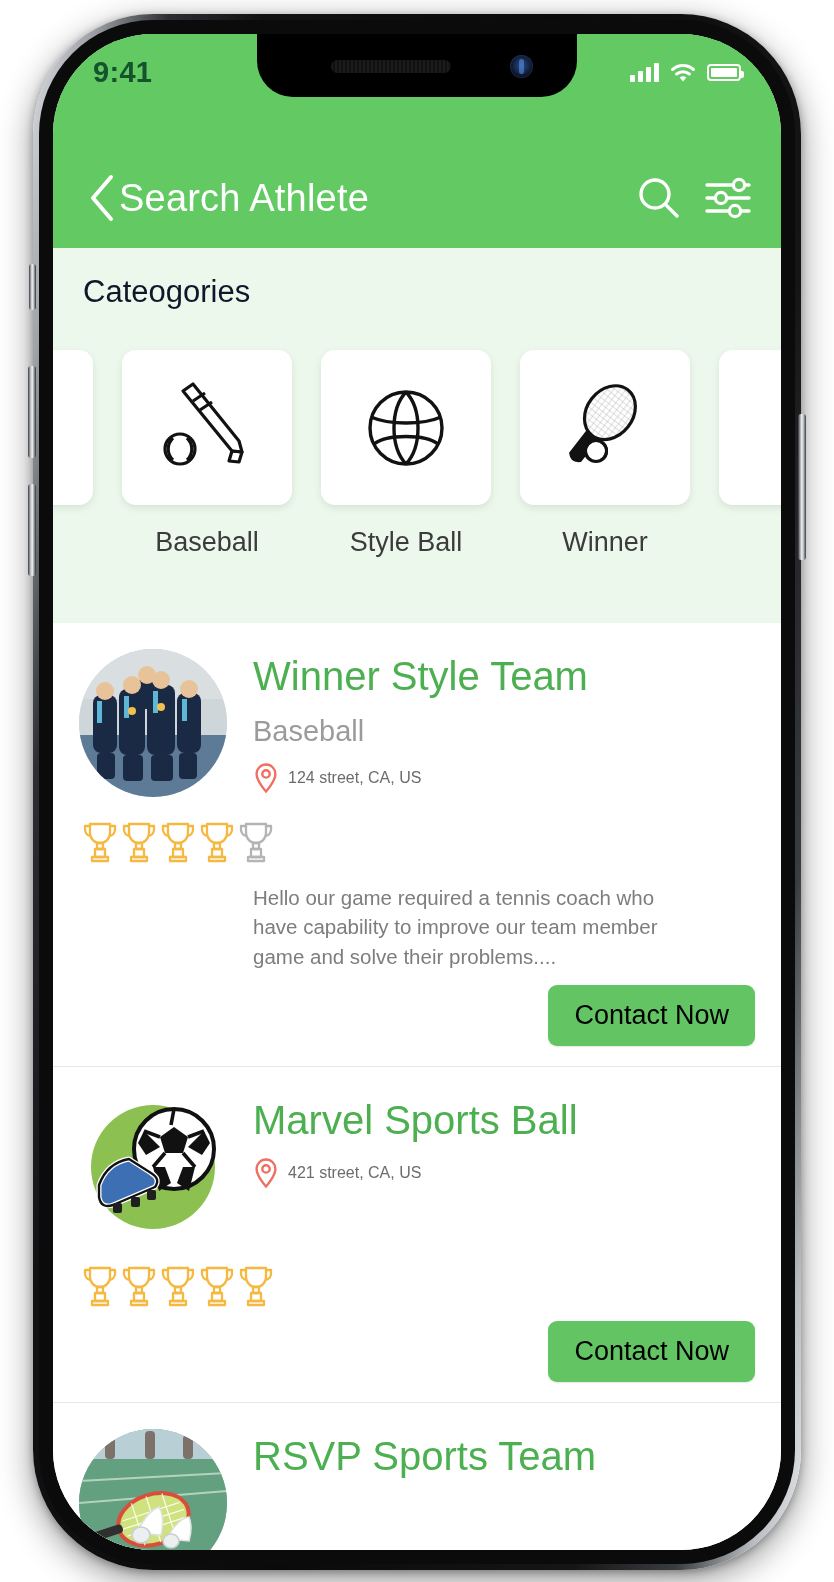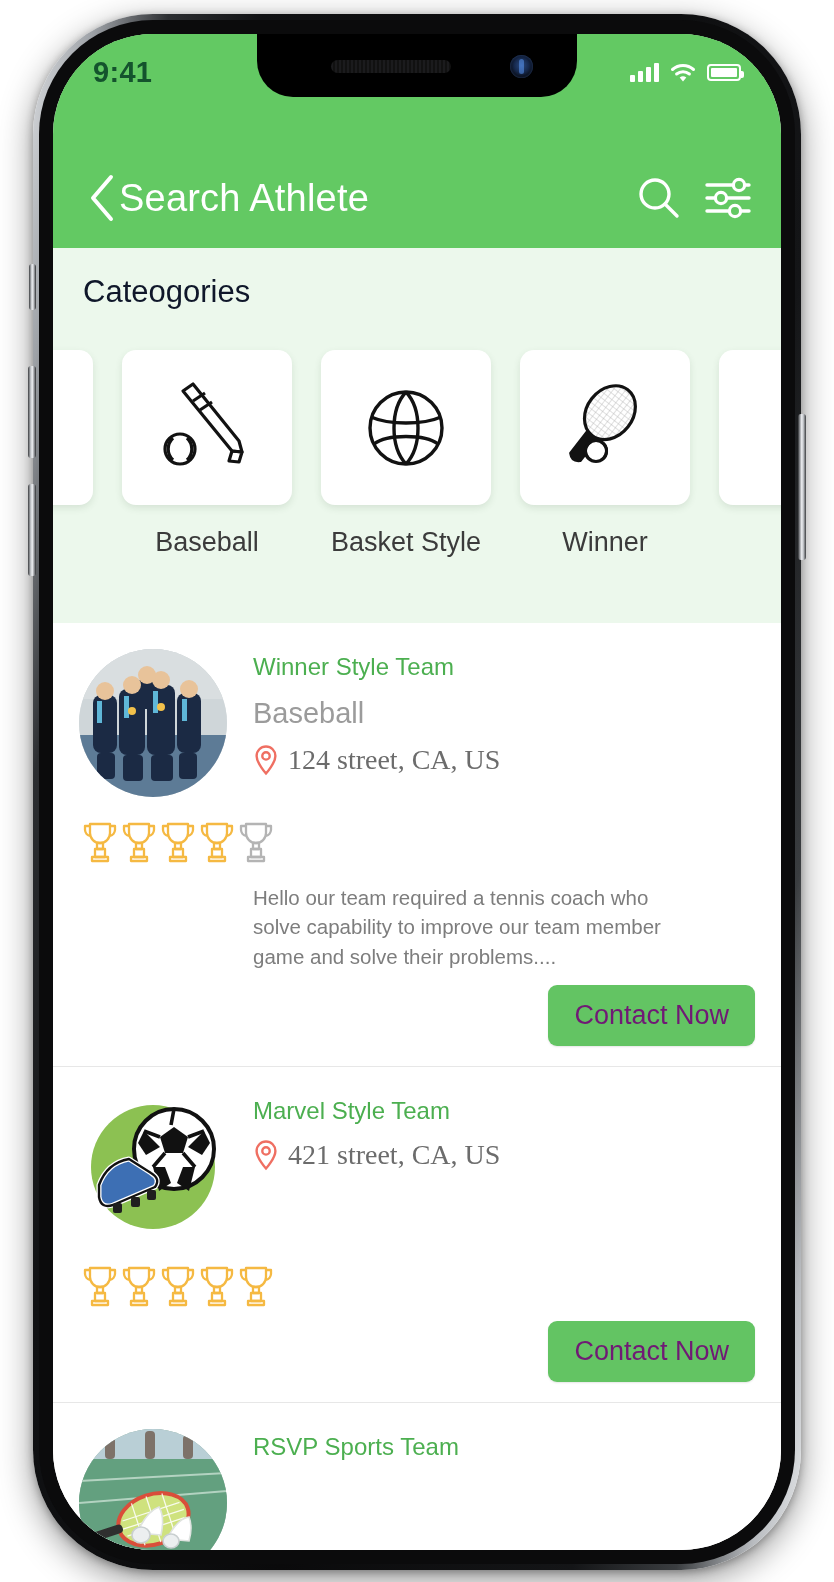--- a/index.html
+++ b/index.html
@@ -151,32 +151,32 @@
   }
   .card { padding: 26px 26px 20px 26px; border-bottom: 1px solid #e7e7e7; position: relative; }
   .card-top { display: flex; }
   .avatar-col { width: 168px; flex: 0 0 auto; }
   .avatar {
     width: 148px; height: 148px; border-radius: 50%; overflow: hidden;
     position: relative; background: #dfe4e6;
   }
   .trophies { display: flex; gap: 1px; margin-top: 22px; margin-left: 2px; }
   .info-col { flex: 1; padding-left: 6px; padding-top: 4px; }
-  .team-name { font-size: 24px; color: #4caf50; font-weight: 400; line-height: 1.15; }
+  .team-name { font-size: 40px; color: #4caf50; font-weight: 400; line-height: 1.15; }
   .sport { font-size: 29px; color: #9b9b9b; margin-top: 16px; }
   .loc-row { display: flex; align-items: center; gap: 9px; margin-top: 14px; }
-  .loc-text { font-size: 28px; color: #6c6c6c; font-family: Liberation Serif, serif; }
+  .loc-text { font-size: 16px; color: #6c6c6c; }
   .desc {
     font-size: 20.5px; color: #7d7d7d; line-height: 1.43; margin-top: 20px;
     padding-left: 6px; width: 452px;
   }
   .card-body { display: flex; }
   .cta-row { display: flex; justify-content: flex-end; margin-top: 14px; }
   .cta {
-    background: #63c463; color: #701a75; border: none; border-radius: 9px;
+    background: #63c463; color: #000000; border: none; border-radius: 9px;
     font-size: 27px; font-family: inherit; padding: 15px 26px; cursor: pointer;
     box-shadow: 0 1px 2px rgba(0,0,0,0.10);
   }
 
   svg { display: block; }
 </style>
 </head>
 <body>
 
 <div class="stage">
@@ -288,21 +288,21 @@
                     <g fill="none" stroke="#121212" stroke-width="3.4">
                       <circle cx="49" cy="49" r="36"></circle>
                       <path d="M49 13 C33 30 33 68 49 85"></path>
                       <path d="M49 13 C65 30 65 68 49 85"></path>
                       <path d="M14 38 C32 46 66 46 84 38"></path>
                       <path d="M17 65 C30 55 68 55 81 65"></path>
                     </g>
                   </svg>
                 </span>
               </div>
-              <div class="cat-label">Basket Style</div>
+              <div class="cat-label">Style Ball</div>
             </div>
 
             <div class="cat-item">
               <div class="cat-card">
                 <span>
                   <svg width="104" height="98" viewBox="0 0 104 98">
                     <defs>
                       <pattern id="mesh" width="5" height="5" patternUnits="userSpaceOnUse">
                         <path d="M0 0 L0 5 M0 0 L5 0" stroke="#b9b9b9" stroke-width="0.9" fill="none"></path>
                       </pattern>
@@ -442,21 +442,21 @@
                       <path d="M13 2.5a9.4 9.4 0 0 0-9.4 9.4c0 7 9.4 17.6 9.4 17.6s9.4-10.6 9.4-17.6A9.4 9.4 0 0 0 13 2.5Z" fill="none" stroke="#ef6f62" stroke-width="2.4"></path>
                       <circle cx="13" cy="11.9" r="3.7" fill="none" stroke="#ef6f62" stroke-width="2.4"></circle>
                     </svg>
                   </span>
                   <span class="loc-text">124 street, CA, US</span>
                 </div>
               </div>
             </div>
             <div class="card-body">
               <div style="width:168px;flex:0 0 auto;"></div>
-              <div class="desc">Hello our team required a tennis coach who solve capability to improve our team member game and solve their problems....</div>
+              <div class="desc">Hello our game required a tennis coach who have capability to improve our team member game and solve their problems....</div>
             </div>
             <div class="cta-row">
               <button class="cta">Contact Now</button>
             </div>
           </div>
 
           <div class="card">
             <div class="card-top">
               <div class="avatar-col">
                 <div class="avatar" style="background:#fff;">
@@ -539,21 +539,21 @@
                           <path d="M29 7h5v4a7 7 0 0 1-5 6"></path>
                           <path d="M16 24h6v6h-6Z"></path>
                           <path d="M11 38h16v4H11Z"></path>
                           <path d="M14 30h10v8H14Z"></path>
                         </g>
                       </svg>
                     </span>
                 </div>
               </div>
               <div class="info-col">
-                <div class="team-name">Marvel Style Team</div>
+                <div class="team-name">Marvel Sports Ball</div>
                 <div class="loc-row">
                   <span>
                     <svg width="26" height="32" viewBox="0 0 26 32">
                       <path d="M13 2.5a9.4 9.4 0 0 0-9.4 9.4c0 7 9.4 17.6 9.4 17.6s9.4-10.6 9.4-17.6A9.4 9.4 0 0 0 13 2.5Z" fill="none" stroke="#ef6f62" stroke-width="2.4"></path>
                       <circle cx="13" cy="11.9" r="3.7" fill="none" stroke="#ef6f62" stroke-width="2.4"></circle>
                     </svg>
                   </span>
                   <span class="loc-text">421 street, CA, US</span>
                 </div>
               </div>

